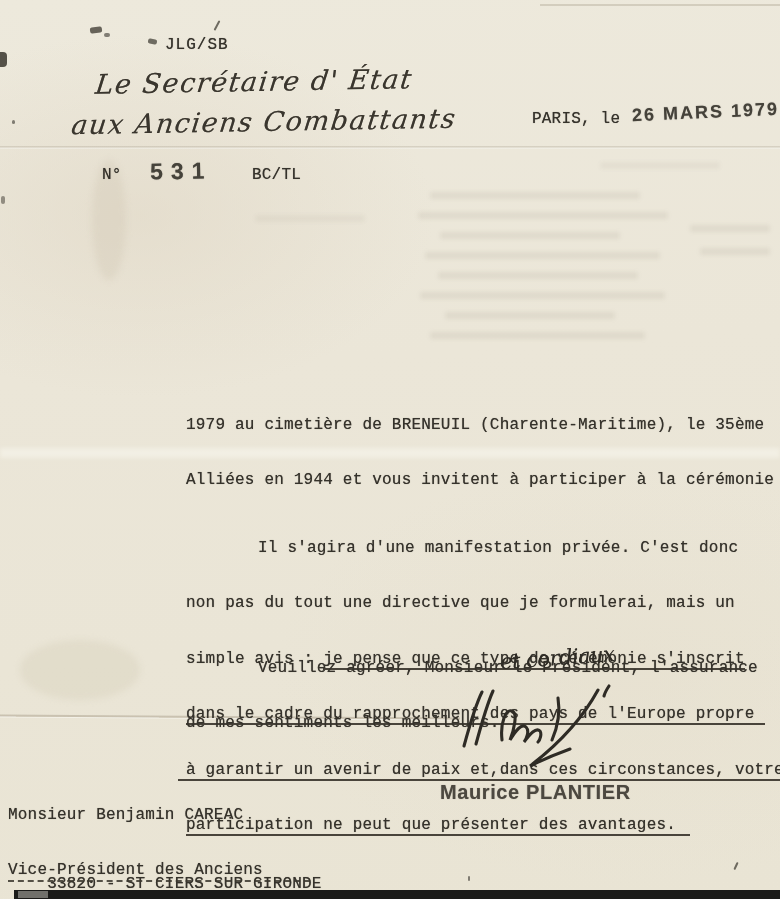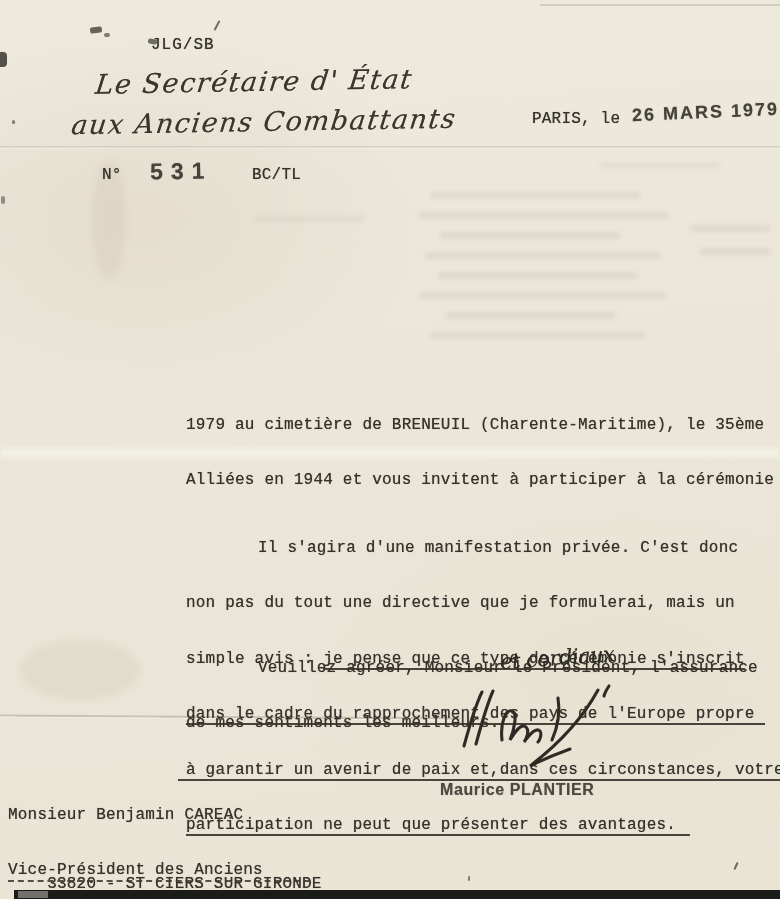--- a/index.html
+++ b/index.html
@@ -22,21 +22,21 @@
   .bodyline{height:19.4px;line-height:19.4px;}
   .indent{padding-left:72px;}
   .pen-underline{border-bottom:2px solid rgba(50,46,38,.88);}
   .crease-h{position:absolute;left:0;width:100%;height:3px;
     background:linear-gradient(rgba(134,122,100,.28), rgba(255,255,252,.5));}
   .stain{position:absolute;filter:blur(3px);border-radius:50%;}
   .ghost{position:absolute;background:rgba(118,108,88,.10);filter:blur(2px);height:7px;border-radius:3px;}
   .speck{position:absolute;background:#39362e;border-radius:2px;}
   .hand{font-family:"DejaVu Serif", serif;font-style:italic;font-size:21px;color:#2e2b25;
         transform:rotate(-4deg);letter-spacing:-.5px;text-shadow:0 0 .6px rgba(46,43,37,.7);}
-  .sig-name{font-family:"Liberation Sans", sans-serif;font-weight:bold;font-size:16px;
+  .sig-name{font-family:"Liberation Sans", sans-serif;font-weight:bold;font-size:20px;
             letter-spacing:.6px;color:#4c4840;text-shadow:0 0 1px rgba(76,72,64,.5);text-align:center;}
   .dashed-line{position:absolute;border-top:2px dashed rgba(58,54,45,.85);}
 </style>
 </head>
 <body>
 
 <div class="page">
 
   <div class="crease-h" style="top:146px;"></div>
   <div class="abs" style="top:448px;left:0;width:100%;height:10px;background:rgba(255,255,250,.38);filter:blur(2px);"></div>
@@ -61,21 +61,21 @@
   <div class="speck" style="top:27px;left:90px;width:12px;height:6px;opacity:.75;transform:rotate(-8deg);"></div>
   <div class="speck" style="top:33px;left:104px;width:6px;height:4px;opacity:.6;"></div>
   <div class="speck" style="top:39px;left:148px;width:9px;height:5px;opacity:.7;transform:rotate(10deg);"></div>
   <div class="speck" style="top:20px;left:216px;width:2px;height:11px;opacity:.7;transform:rotate(28deg);"></div>
   <div class="speck" style="top:52px;left:0;width:7px;height:15px;opacity:.85;border-radius:0 4px 4px 0;"></div>
   <div class="speck" style="top:120px;left:12px;width:3px;height:4px;opacity:.6;"></div>
   <div class="speck" style="top:196px;left:1px;width:4px;height:8px;opacity:.5;"></div>
   <div class="speck" style="top:862px;left:735px;width:2px;height:8px;opacity:.7;transform:rotate(25deg);"></div>
   <div class="speck" style="top:876px;left:468px;width:2px;height:5px;opacity:.6;"></div>
 
-  <div class="abs mono" style="top:36px;left:151px;letter-spacing:1px;">JLG/SB</div>
+  <div class="abs mono" style="top:36px;left:165px;letter-spacing:1px;">JLG/SB</div>
 
   <div class="abs script" style="top:66px;left:96px;font-size:27px;letter-spacing:1.5px;">Le Secrétaire d' État</div>
   <div class="abs script" style="top:106px;left:72px;font-size:27px;letter-spacing:1.5px;">aux Anciens Combattants</div>
 
   <div class="abs mono" style="top:110px;left:532px;">PARIS, le</div>
   <div class="abs stamp" style="top:102px;left:632px;font-size:18px;letter-spacing:2px;transform:rotate(-2.5deg);">26 MARS 1979</div>
 
   <div class="abs mono" style="top:166px;left:102px;">N°</div>
   <div class="abs stamp" style="top:158px;left:150px;font-size:23px;letter-spacing:8px;transform:rotate(-1deg);">531</div>
   <div class="abs mono" style="top:166px;left:252px;">BC/TL</div>

